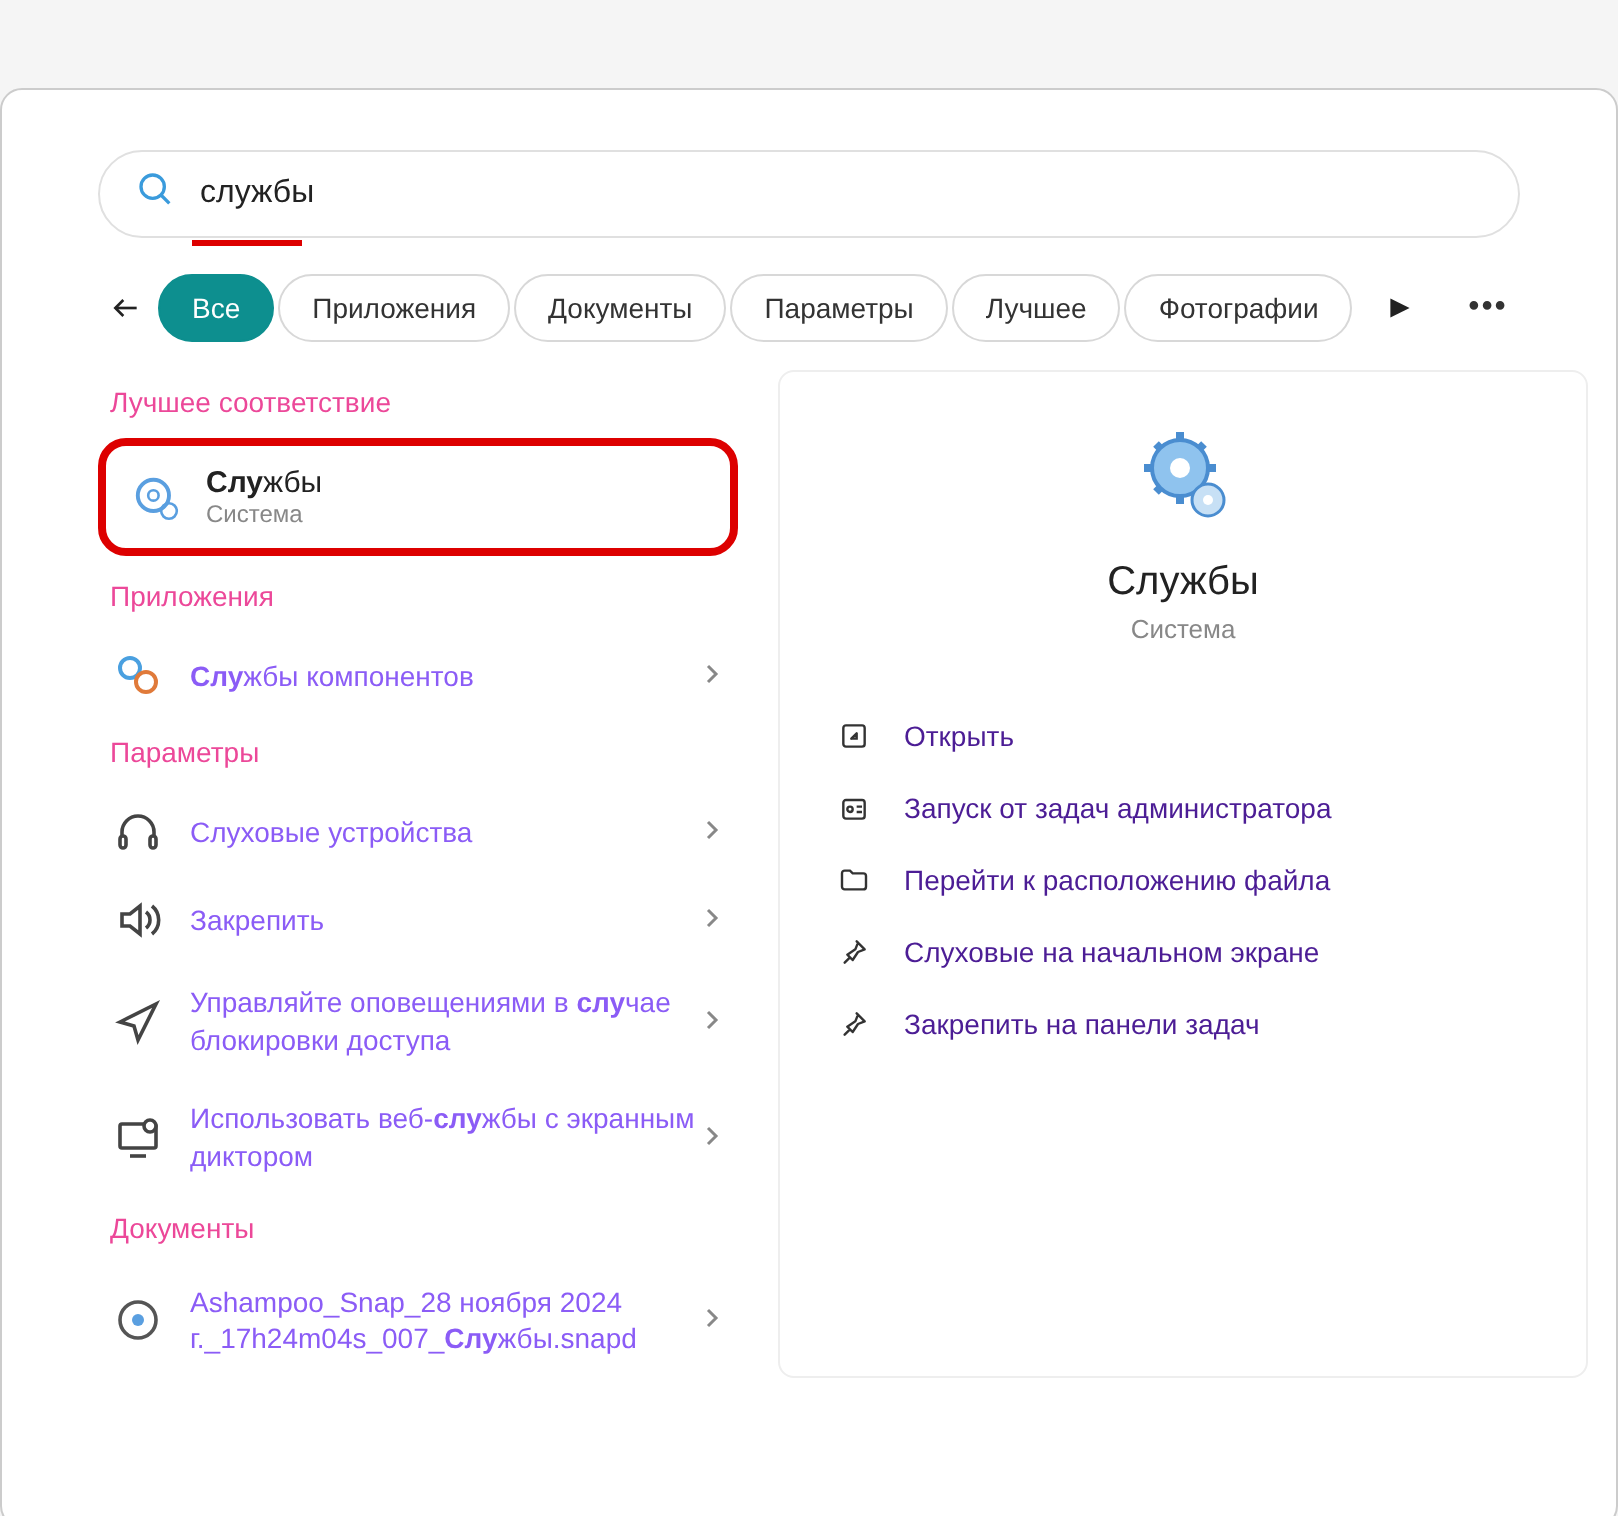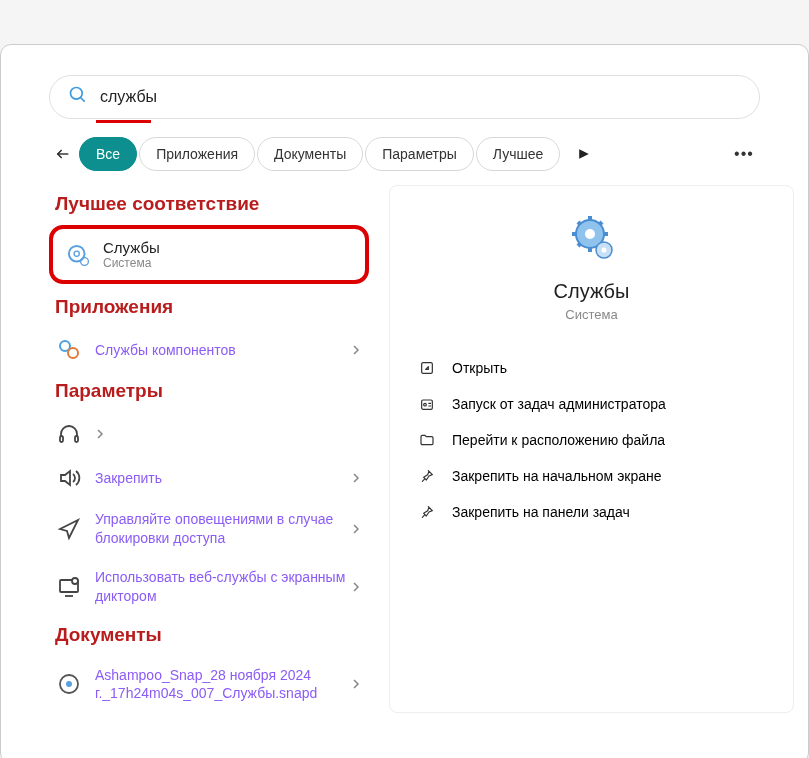--- a/index.html
+++ b/index.html
@@ -17,41 +17,41 @@
 .pill { height: 34px; padding: 0 16px; border: 1px solid #d8d8d8; border-radius: 17px; display: flex; align-items: center; font-size: 14px; color: #333; background: #fff; cursor: pointer; }
 .pill.active { background: #0d8f8f; color: #fff; border-color: #0d8f8f; font-weight: 500; }
 .play-btn { width: 32px; height: 32px; display:flex; align-items:center; justify-content:center; cursor:pointer; margin-left: 6px; }
 .play-btn svg{ width: 12px; height: 12px; }
 .dots { width: 32px; height: 32px; display:flex; align-items:center; justify-content:center; cursor:pointer; margin-left:auto; font-size:16px; letter-spacing:1px; color:#333;}
 
 .body { display: flex; margin: 14px 14px 0 48px; gap: 20px; }
 .left { width: 320px; }
 .right { flex: 1; background: #fff; border: 1px solid #eee; border-radius: 8px; padding: 20px 24px 24px 24px; }
 
-.section-header { font-size: 19px; font-weight: 700; color: #b91c1c; margin: 8px 0 10px 6px; }
+.section-header { font-size: 14px; font-weight: 400; color: #ec4899; margin: 8px 0 10px 6px; }
 
 .result-highlight { border: 4px solid #d00; border-radius: 14px; padding: 10px 12px; display: flex; align-items: center; margin-bottom: 12px; cursor:pointer; }
 .result-highlight .icon { width: 26px; height: 26px; margin-right: 12px; }
 .result-highlight .title { font-size: 15px; color: #222; }
 .result-highlight .sub { font-size: 12px; color: #888; }
 
 .list-item { display: flex; align-items: center; padding: 10px 8px; cursor: pointer; border-radius: 6px; }
 .list-item .icon { width: 24px; height: 24px; margin-right: 14px; display:flex; align-items:center; justify-content:center; flex-shrink:0; }
 .list-item .text { flex: 1; font-size: 14px; color: #8b5cf6; line-height: 1.35; }
 .list-item .chev { color: #888; }
 .list-item .chev svg { width: 10px; height: 10px; }
 
-.bold-frag { font-weight: 400; }
+.bold-frag { font-weight: 700; }
 
 .right .hero { display: flex; flex-direction: column; align-items: center; margin: 8px 0 28px 0; }
 .right .hero .gear { width: 48px; height: 48px; margin-bottom: 18px; }
 .right .hero .title { font-size: 20px; font-weight: 500; color: #222; }
 .right .hero .sub { font-size: 13px; color: #888; margin-top: 4px; }
 
-.action-row { display: flex; align-items: center; padding: 9px 4px; cursor: pointer; border-radius: 6px; font-size: 14px; color: #000000; }
+.action-row { display: flex; align-items: center; padding: 9px 4px; cursor: pointer; border-radius: 6px; font-size: 14px; color: #4c1d95; }
 .action-row .aicon { width: 18px; height: 18px; margin-right: 16px; display:flex; align-items:center; justify-content:center; }
 .action-row .aicon svg { width: 16px; height: 16px; stroke: #333; }
 
 .gear-svg circle.outer { fill:none; stroke:#5a9fe0; stroke-width:3; }
 .gear-svg circle.inner { fill:#fff; stroke:#5a9fe0; stroke-width:2; }
 
 </style>
 </head>
 <body>
 <div class="window">
@@ -72,20 +72,21 @@
       <svg viewBox="0 0 24 24" fill="none" stroke="#222" stroke-width="2">
           <line x1="20" y1="12" x2="4" y2="12"></line>
           <polyline points="10,6 4,12 10,18"></polyline>
         </svg>
     </div>
     <div class="pill active">Все</div>
     <div class="pill">Приложения</div>
     <div class="pill">Документы</div>
     <div class="pill">Параметры</div>
     <div class="pill">Лучшее</div>
+    <div class="pill">Фотографии</div>
     <div class="play-btn">
       <svg viewBox="0 0 10 10">
           <polygon points="1,1 9,5 1,9" fill="#222"></polygon>
         </svg>
     </div>
     <div class="dots">•••</div>
   </div>
 
   <div class="body">
 
@@ -125,20 +126,21 @@
       <div class="section-header">Параметры</div>
 
       <div class="list-item">
         <span class="icon">
           <svg viewBox="0 0 24 24" fill="none" stroke="#444" stroke-width="1.8">
               <path d="M4 14v-2a8 8 0 0 1 16 0v2"></path>
               <rect x="3" y="14" width="3" height="6" rx="1.5"></rect>
               <rect x="18" y="14" width="3" height="6" rx="1.5"></rect>
             </svg>
         </span>
+        <div class="text">Слуховые устройства</div>
         <span class="chev"><svg viewBox="0 0 10 10" fill="none" stroke="#888" stroke-width="1.5">
               <polyline points="3,1 7,5 3,9"></polyline>
             </svg></span>
       </div>
 
       <div class="list-item">
         <span class="icon">
           <svg viewBox="0 0 24 24" fill="none" stroke="#444" stroke-width="1.8">
               <polygon points="4,9 8,9 13,5 13,19 8,15 4,15"></polygon>
               <path d="M16 8a5 5 0 0 1 0 8"></path>
@@ -252,21 +254,21 @@
           </span>
         <span>Перейти к расположению файла</span>
       </div>
 
       <div class="action-row">
         <span class="aicon">
             <svg viewBox="0 0 24 24" fill="none" stroke-width="1.8">
               <path d="M14 4l6 6-5 2-4 6-2-2-4 4 4-4-2-2 6-4 2-5z" stroke-linejoin="round"></path>
             </svg>
           </span>
-        <span>Закрепить на начальном экране</span>
+        <span>Слуховые на начальном экране</span>
       </div>
 
       <div class="action-row">
         <span class="aicon">
             <svg viewBox="0 0 24 24" fill="none" stroke-width="1.8">
               <path d="M14 4l6 6-5 2-4 6-2-2-4 4 4-4-2-2 6-4 2-5z" stroke-linejoin="round"></path>
             </svg>
           </span>
         <span>Закрепить на панели задач</span>
       </div>

